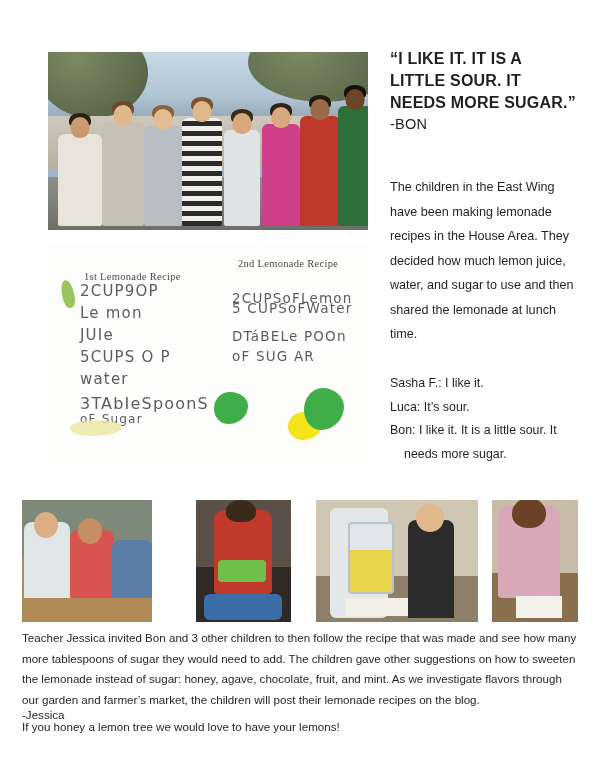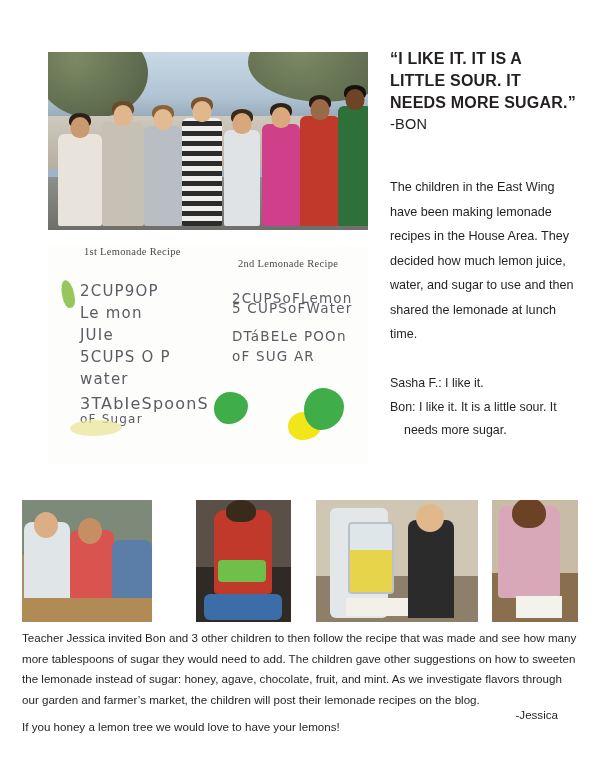--- a/index.html
+++ b/index.html
@@ -118,21 +118,21 @@
     height: 218px;
     background: #fdfdfb;
   }
   .recipe-title {
     position: absolute;
     font-family: "Liberation Serif", serif;
     font-size: 10.5px;
     color: #4a4a4a;
     letter-spacing: .3px;
   }
-  .r1-title { left: 36px; top: 0; }
+  .r1-title { left: 36px; top: 25px; }
   .r2-title { left: 190px; top: 12px; }
 
   .hand {
     position: absolute;
     font-family: "DejaVu Sans", sans-serif;
     color: #5b5b63;
     font-size: 13.5px;
     letter-spacing: 1.2px;
     line-height: 1.25;
     white-space: pre;
@@ -187,21 +187,20 @@
     font-size: 11.6px;
     line-height: 1.78;
     color: #231f20;
   }
   .bottom-text p { margin: 0 0 6px 0; }
   .sign {
     position: absolute;
     left: 22px;
     top: 708px;
     width: 536px;
-    text-align: right;
     font-size: 11.6px;
     color: #231f20;
   }
 </style>
 </head>
 <body>
 
 <div class="page">
 
   <div class="top-photo">
@@ -246,20 +245,21 @@
   </div>
 
   <div class="headline">
     <span>“I LIKE IT. IT IS A LITTLE SOUR. IT NEEDS MORE SUGAR.”</span><span class="attrib"> -BON</span>
   </div>
 
   <div class="body-para">The children in the East Wing have been making lemonade recipes in the House Area. They decided how much lemon juice, water, and sugar to use and then shared the lemonade at lunch time.</div>
 
   <div class="quotes">
     <div>Sasha F.: I like it.</div>
+    <div>Luca: It’s sour.</div>
     <div>Bon: I like it. It is a little sour. It</div>
     <div class="indent">needs more sugar.</div>
   </div>
 
   <div class="recipes">
     <div class="recipe-title r1-title">1st Lemonade Recipe</div>
     <div class="recipe-title r2-title">2nd Lemonade Recipe</div>
 
     <div class="scribble-green" style="left:14px; top:34px;"></div>
 

